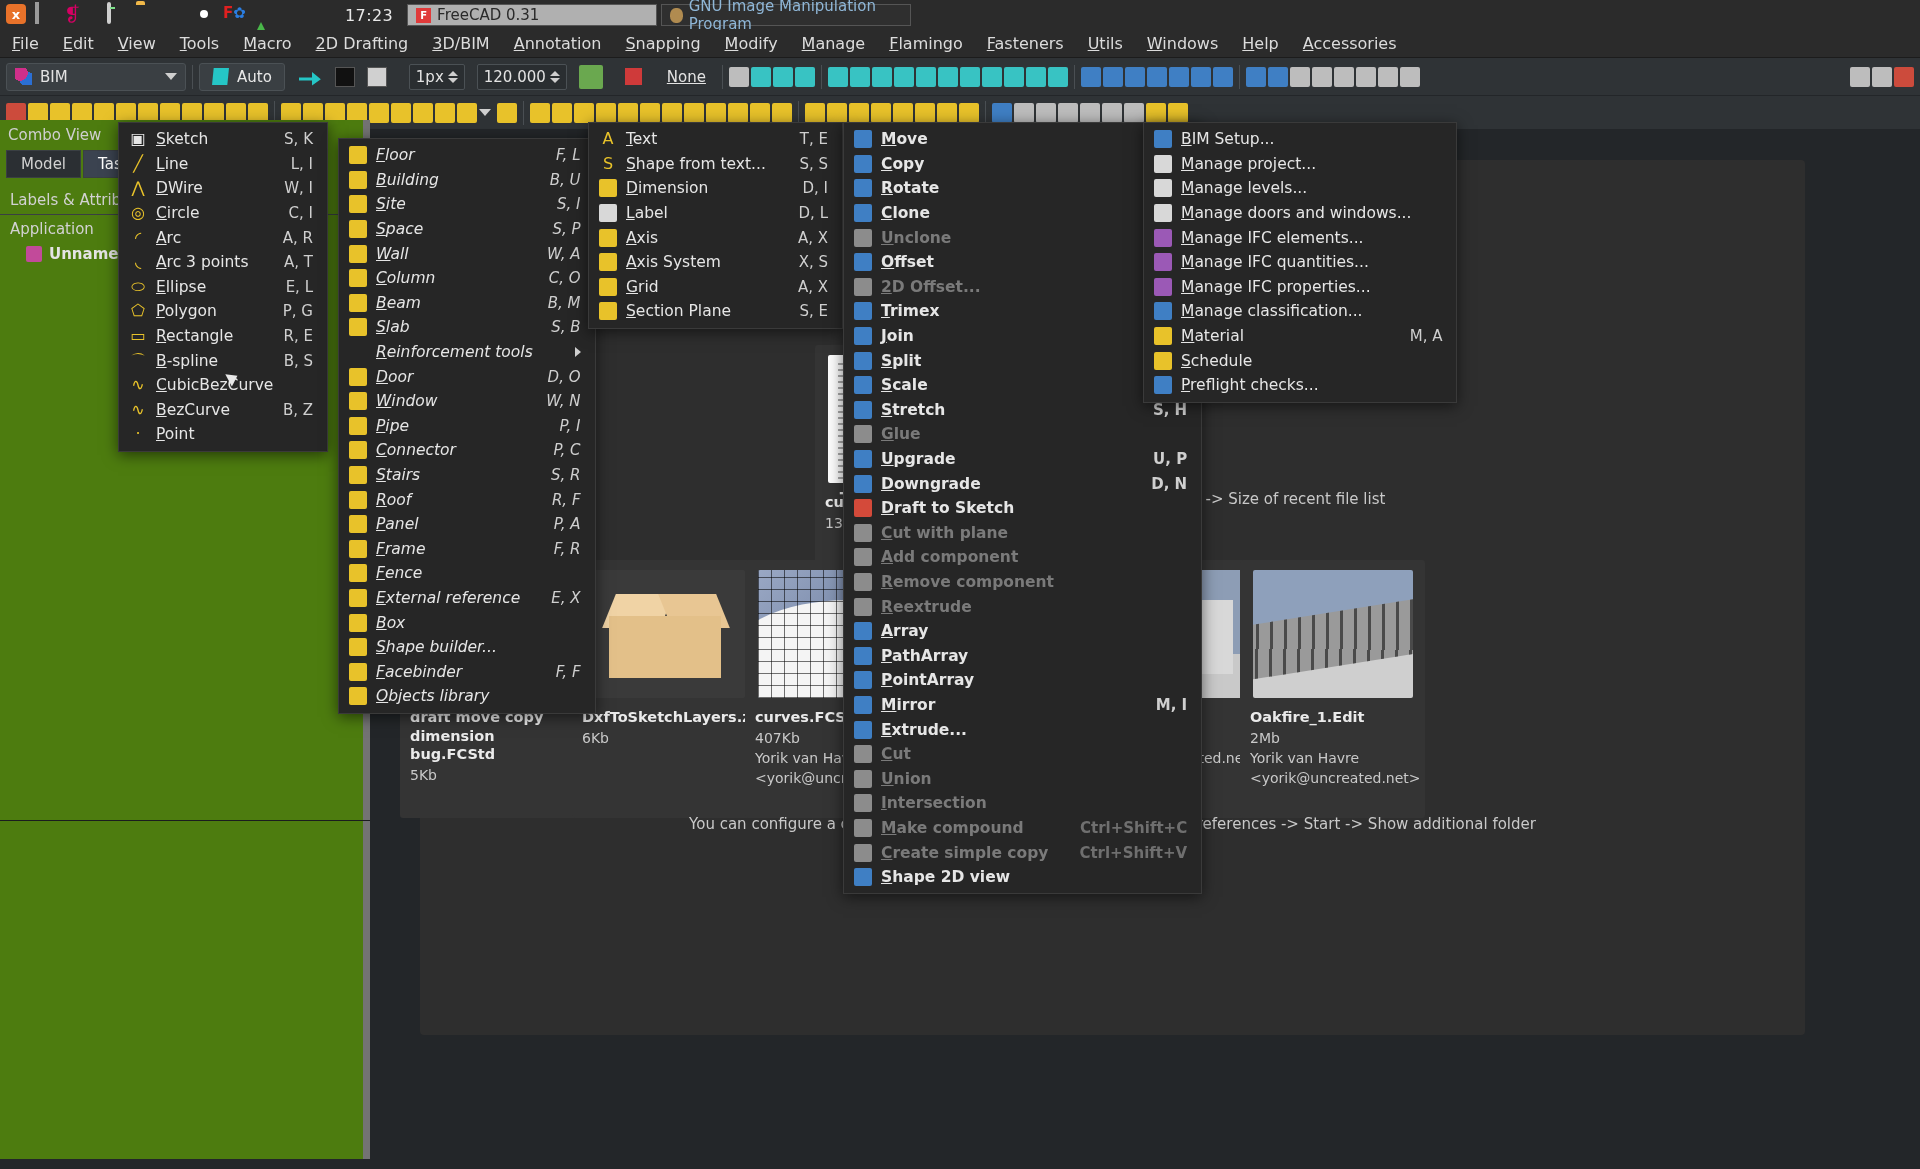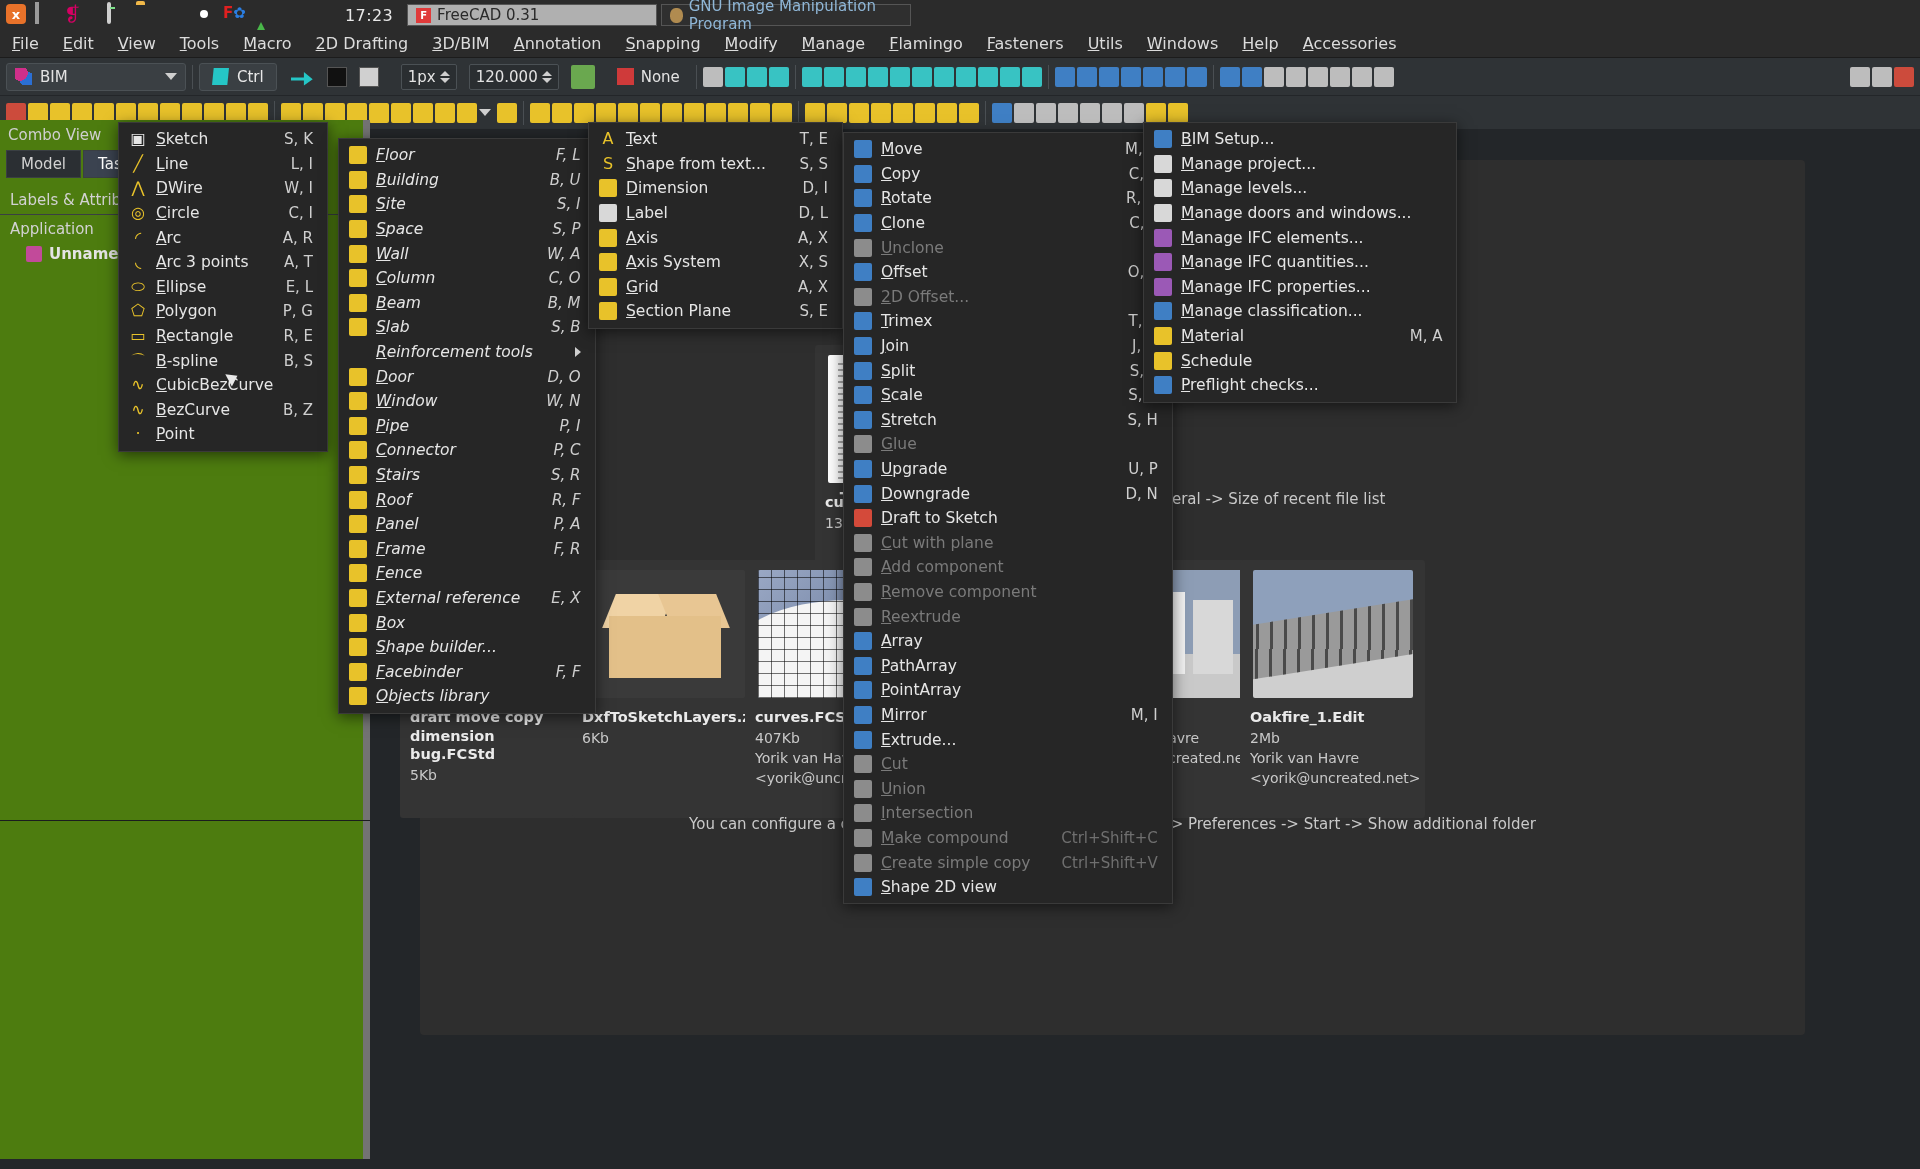--- a/index.html
+++ b/index.html
@@ -77,21 +77,21 @@
   .auto-ico { width:17px;height:17px;background:#25c6c6;clip-path:polygon(10% 0,100% 0,90% 100%,0 100%);}
   .tb-sep { width:1px;height:24px;background:#4a4f53;margin:0 4px;}
   .arrow-ico { width:22px;height:18px;background:#25c6c6;clip-path:polygon(0 55%,60% 55%,60% 25%,100% 65%,60% 100%,60% 72%,0 72%);}
   .swatch { width:20px;height:20px;border:1px solid #555; }
   .numbox { display:flex;align-items:center;height:26px;background:#2a2e31;border:1px solid #4b5155;
             border-radius:2px;padding:0 6px;font-size:15px;color:#e3e3e3;}
   .spin { display:flex;flex-direction:column;margin-left:4px;gap:2px;}
   .spin i { width:0;height:0;border-left:5px solid transparent;border-right:5px solid transparent;}
   .spin i.up { border-bottom:5px solid #cfcfcf;}
   .spin i.dn { border-top:5px solid #cfcfcf;}
-  .none-btn { display:flex;align-items:center;gap:7px;height:28px;padding:0 10px;font-size:15px;color:#e3e3e3;}
+  .none-btn { display:flex;align-items:center;gap:25px;height:28px;padding:0 10px;font-size:15px;color:#e3e3e3;text-decoration:underline;}
   .none-ico { width:17px;height:17px;background:#cf3a3a;}
   .tool-ico { width:24px;height:24px;display:inline-block; border-radius:2px; flex:none;}
   .ti-y  { background:#e8c22a; }
   .ti-b  { background:#3f7fc4; }
   .ti-g  { background:#6aa84f; }
   .ti-w  { background:#bdbdbd; }
   .ti-r  { background:#cc4b3c; }
   .ti-c  { background:#38c3c3; }
   .ti-small { width:20px; height:20px; }
 
@@ -237,21 +237,21 @@
 
   <div class="toolbar-row" id="tbrow1">
     <div class="wb-select">
       <span class="wb-logo"></span>
       <span>BIM</span>
       <span class="caret"></span>
     </div>
     <span class="tb-sep"></span>
     <div class="auto-btn">
       <span class="auto-ico"></span>
-      <span>Ctrl</span>
+      <span>Auto</span>
     </div>
     <span class="arrow-ico" style="margin-left:12px"></span>
     <span class="swatch" style="background:#111;margin-left:12px"></span>
     <span class="swatch" style="background:#d0d0d0;margin-left:10px"></span>
     <div class="numbox" style="margin-left:20px">
       <span>1px</span>
       <span class="spin">
           <i class="up"></i>
           <i class="dn"></i>
         </span>
@@ -709,21 +709,21 @@
         <span class="lbl"><u>G</u>rid</span>
         <span class="sc">A, X</span>
       </div>
       <div class="mrow">
         <span class="mico ic-y"></span>
         <span class="lbl"><u>S</u>ection Plane</span>
         <span class="sc">S, E</span>
       </div>
     </div>
 
-  <div class="menu" id="menu-modify" style="left:843px; top:132px; min-width:292px;">
+  <div class="menu" id="menu-modify" style="left:843px; top:122px; min-width:292px;font-weight:bold;">
       <div class="mrow">
         <span class="mico ic-b"></span>
         <span class="lbl"><u>M</u>ove</span>
         <span class="sc">M, V</span>
       </div>
       <div class="mrow">
         <span class="mico ic-b"></span>
         <span class="lbl"><u>C</u>opy</span>
         <span class="sc">C, P</span>
       </div>

